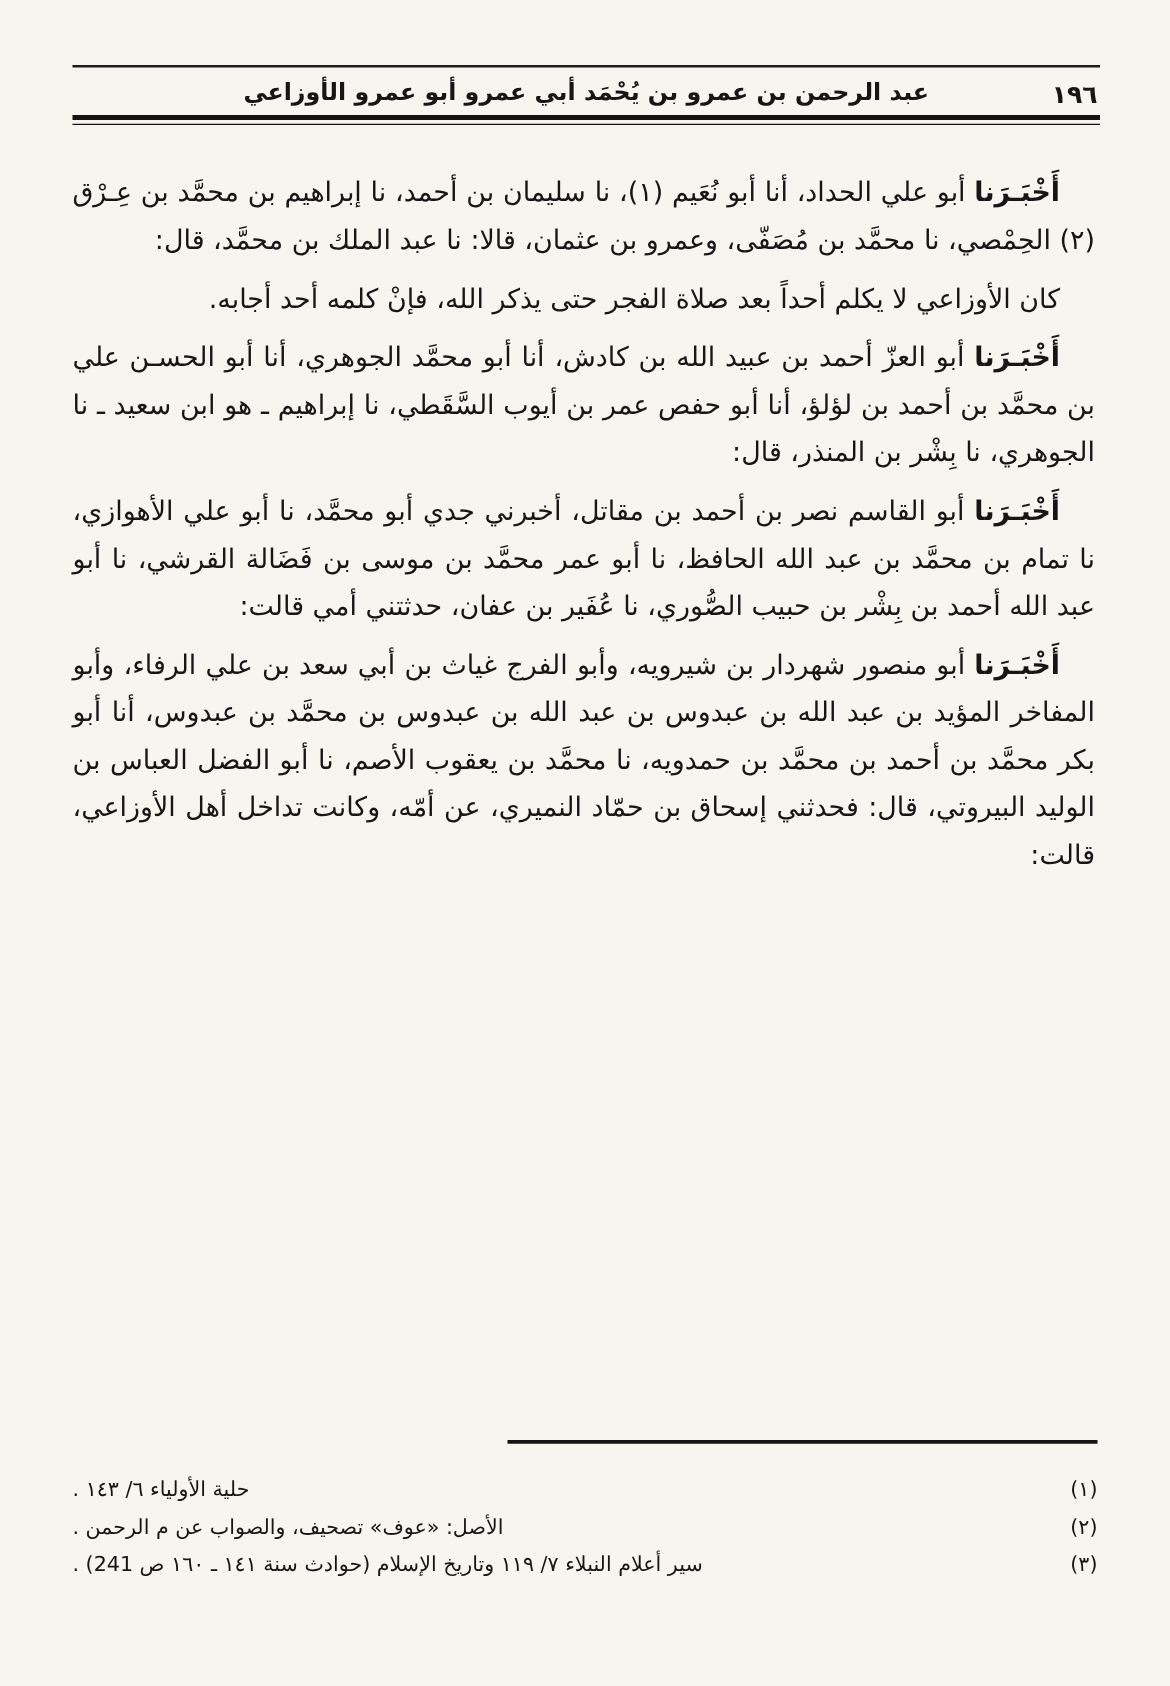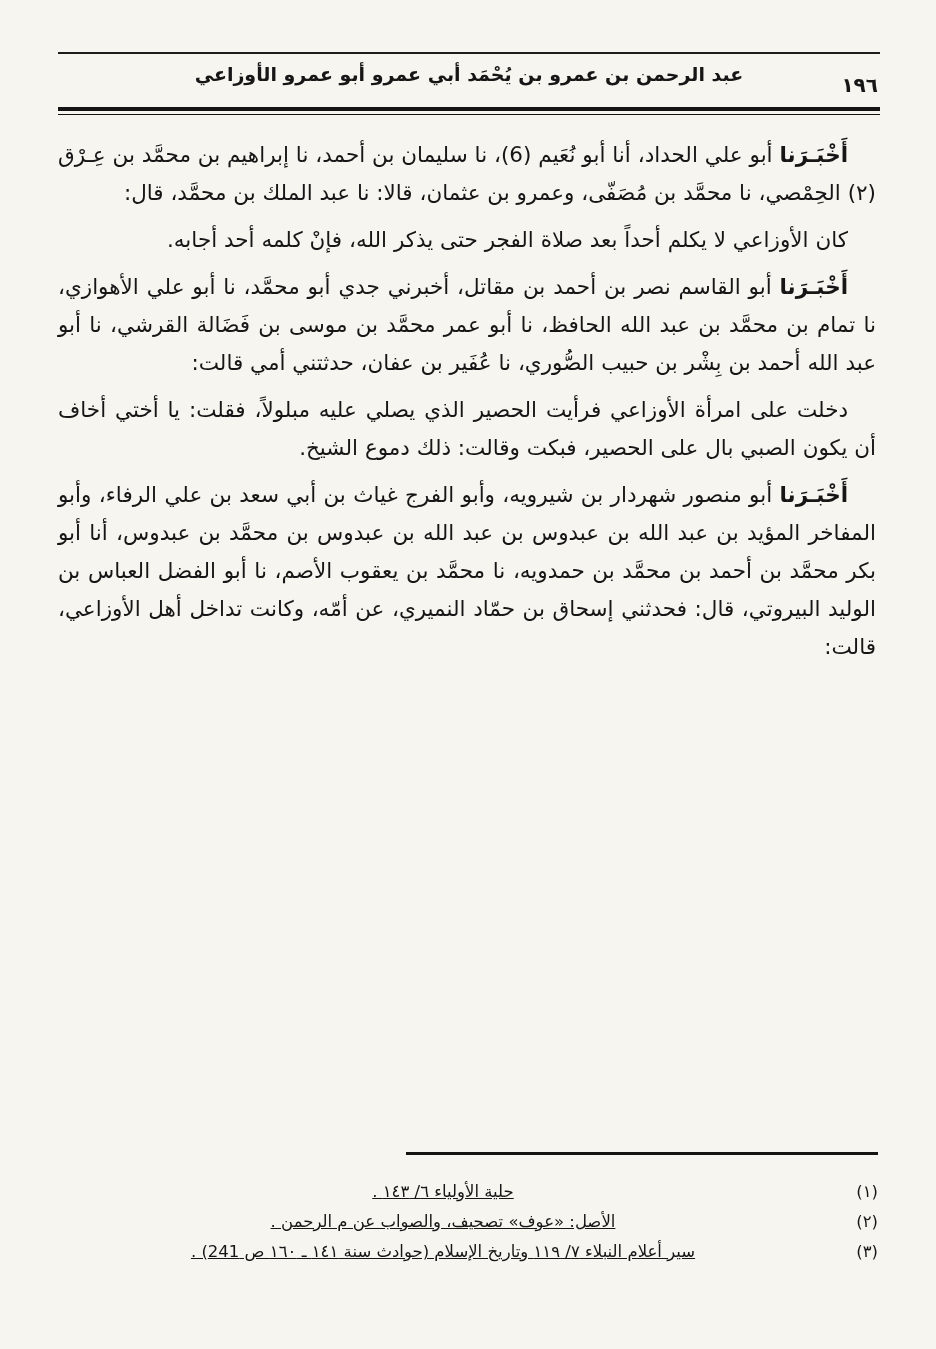--- a/index.html
+++ b/index.html
@@ -26,35 +26,34 @@
     top: 52px;
     right: 56px;
     left: 58px;
   }
   .top-rule {
     border-top: 2px solid #1c1c1c;
     height: 0;
   }
   .header-row {
     position: relative;
-    padding: 9px 0 22px 0;
+    padding: 9px 0 7px 0;
     text-align: center;
   }
   .running-title {
     font-size: 19px;
     font-weight: 700;
     letter-spacing: 0.2px;
   }
   .page-number {
     position: absolute;
     left: 2px;
     top: 9px;
     font-size: 20px;
     font-weight: 700;
-    margin-top: 10px;
   }
   
   .page-number { left: auto; right: 2px; }
   .double-rule {
     border-top: 4px solid #141414;
     border-bottom: 1.5px solid #141414;
     height: 3px;
   }
   
   .content {
@@ -93,50 +92,49 @@
     font-size: 16.5px;
     line-height: 30px;
   }
   .fn-marker {
     min-width: 34px;
     text-align: right;
     flex: 0 0 auto;
   }
   .fn-text {
     flex: 1 1 auto;
-    text-align: center;
-    text-decoration: underline;
+    text-align: left;
   }
 </style>
 </head>
 <body>
 
 <div class="page">
 
   <header class="page-header">
     <div class="top-rule"></div>
     <div class="header-row">
       <span class="running-title">عبد الرحمن بن عمرو بن يُحْمَد أبي عمرو أبو عمرو الأوزاعي</span>
       <span class="page-number">١٩٦</span>
     </div>
     <div class="double-rule"></div>
   </header>
 
   <main class="content">
     <p>
-      <span class="lead">أَخْبَـرَنا</span><span> أبو علي الحداد، أنا أبو نُعَيم (6)، نا سليمان بن أحمد، نا إبراهيم بن محمَّد بن عِـرْق (٢) الحِمْصي، نا محمَّد بن مُصَفّى، وعمرو بن عثمان، قالا: نا عبد الملك بن محمَّد، قال:</span>
+      <span class="lead">أَخْبَـرَنا</span><span> أبو علي الحداد، أنا أبو نُعَيم (١)، نا سليمان بن أحمد، نا إبراهيم بن محمَّد بن عِـرْق (٢) الحِمْصي، نا محمَّد بن مُصَفّى، وعمرو بن عثمان، قالا: نا عبد الملك بن محمَّد، قال:</span>
     </p>
     <p>
       <span class="lead"></span><span>كان الأوزاعي لا يكلم أحداً بعد صلاة الفجر حتى يذكر الله، فإنْ كلمه أحد أجابه.</span>
     </p>
     <p>
-      <span class="lead">أَخْبَـرَنا</span><span> أبو القاسم نصر بن أحمد بن مقاتل، أخبرني جدي أبو محمَّد، نا أبو علي الأهوازي، نا تمام بن محمَّد بن عبد الله الحافظ، نا أبو عمر محمَّد بن موسى بن فَضَالة القرشي، نا أبو عبد الله أحمد بن بِشْر بن حبيب الصُّوري، نا عُفَير بن عفان، حدثتني أمي قالت:</span>
+      <span class="lead">أَخْبَـرَنا</span><span> أبو العزّ أحمد بن عبيد الله بن كادش، أنا أبو محمَّد الجوهري، أنا أبو الحسـن علي بن محمَّد بن أحمد بن لؤلؤ، أنا أبو حفص عمر بن أيوب السَّقَطي، نا إبراهيم ـ هو ابن سعيد ـ نا الجوهري، نا بِشْر بن المنذر، قال:</span>
     </p>
     <p>
-      <span class="lead"></span><span>دخلت على امرأة الأوزاعي فرأيت الحصير الذي يصلي عليه مبلولاً، فقلت: يا أختي أخاف أن يكون الصبي بال على الحصير، فبكت وقالت: ذلك دموع الشيخ.</span>
+      <span class="lead">أَخْبَـرَنا</span><span> أبو القاسم نصر بن أحمد بن مقاتل، أخبرني جدي أبو محمَّد، نا أبو علي الأهوازي، نا تمام بن محمَّد بن عبد الله الحافظ، نا أبو عمر محمَّد بن موسى بن فَضَالة القرشي، نا أبو عبد الله أحمد بن بِشْر بن حبيب الصُّوري، نا عُفَير بن عفان، حدثتني أمي قالت:</span>
     </p>
     <p>
       <span class="lead">أَخْبَـرَنا</span><span> أبو منصور شهردار بن شيرويه، وأبو الفرج غياث بن أبي سعد بن علي الرفاء، وأبو المفاخر المؤيد بن عبد الله بن عبدوس بن عبد الله بن عبدوس بن محمَّد بن عبدوس، أنا أبو بكر محمَّد بن أحمد بن محمَّد بن حمدويه، نا محمَّد بن يعقوب الأصم، نا أبو الفضل العباس بن الوليد البيروتي، قال: فحدثني إسحاق بن حمّاد النميري، عن أمّه، وكانت تداخل أهل الأوزاعي، قالت:</span>
     </p>
   </main>
 
   <footer class="footnotes">
     <div class="fn-rule"></div>
     <div class="fn-row">
       <span class="fn-marker">(١)</span>

